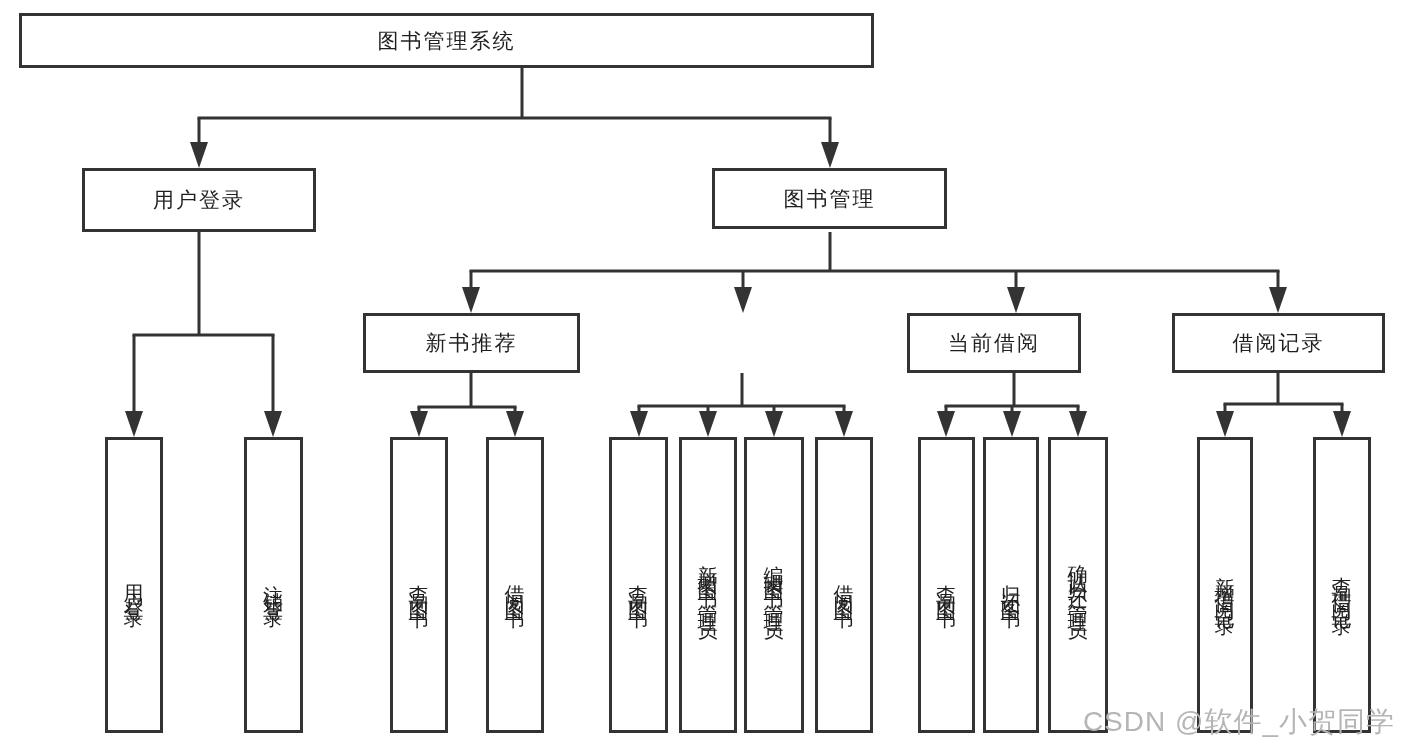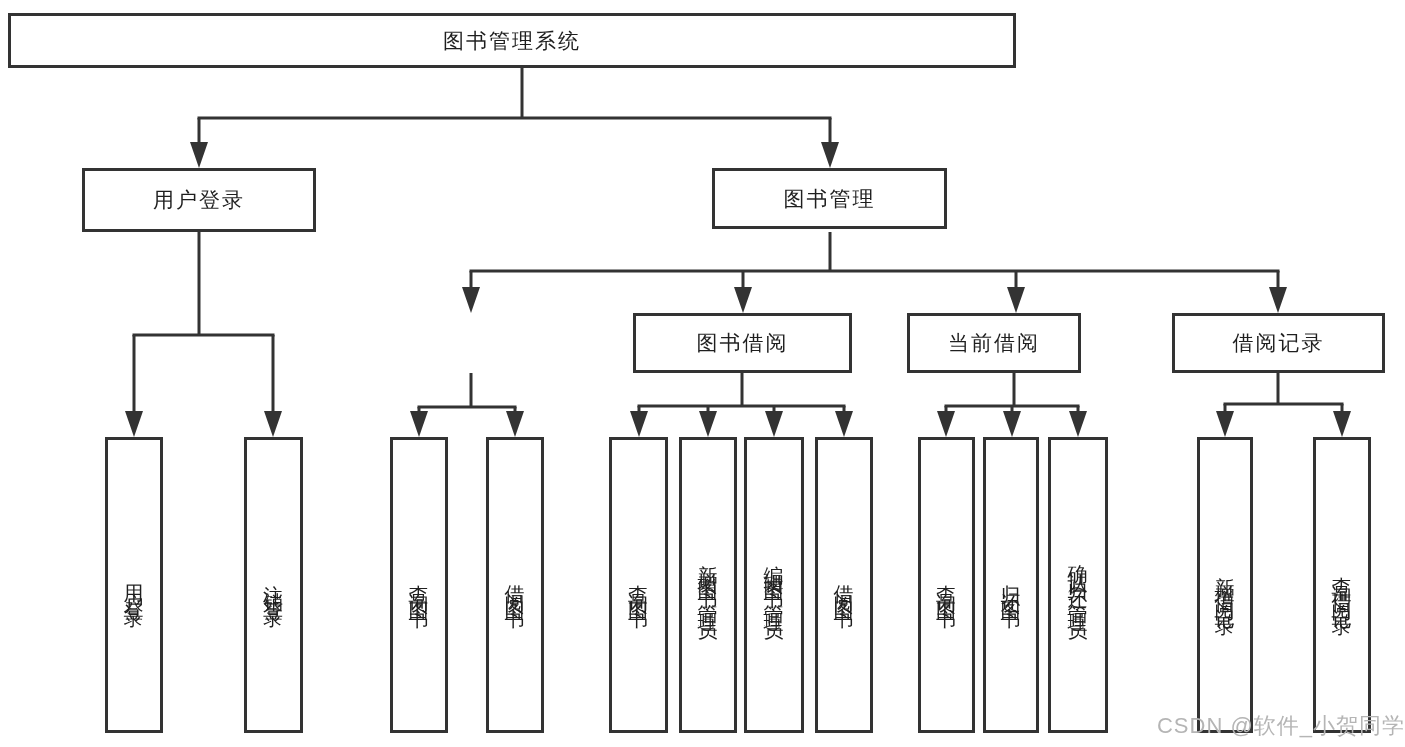--- a/index.html
+++ b/index.html
@@ -52,23 +52,23 @@
   }
   .v-node {
     writing-mode: vertical-rl;
     font-size: 20px;
     letter-spacing: 8px;
     line-height: 1;
     padding: 6px 0;
   }
   .watermark {
     position: absolute;
-    right: 0;
+    right: 10px;
     bottom: 6px;
-    font-size: 22px;
+    font-size: 28px;
     letter-spacing: 1px;
     color: var(--watermark-text);
     z-index: 10;
     white-space: nowrap;
   }
 </style>
 </head>
 <body>
 
 <div class="canvas">
@@ -141,33 +141,33 @@
     <g>
       <line x1="1278" y1="373" x2="1278" y2="404"></line>
       <line x1="1223.5" y1="404" x2="1343.5" y2="404"></line>
       <line x1="1225" y1="404" x2="1225" y2="413"></line>
       <polygon points="1225,437 1216,411 1234,411"></polygon>
       <line x1="1342" y1="404" x2="1342" y2="413"></line>
       <polygon points="1342,437 1333,411 1351,411"></polygon>
     </g>
   </svg>
 
-  <div class="node h-node" style="left:8px; top:13px; width:1008px; height:55px;">
+  <div class="node h-node" style="left:19px; top:13px; width:855px; height:55px;">
     <span>图书管理系统</span>
   </div>
 
   <div class="node h-node" style="left:82px; top:168px; width:234px; height:64px;">
     <span>用户登录</span>
   </div>
   <div class="node h-node" style="left:712px; top:168px; width:235px; height:61px;">
     <span>图书管理</span>
   </div>
 
-  <div class="node h-node" style="left:633px; top:313px; width:219px; height:60px;">
-    <span>图书借阅</span>
+  <div class="node h-node" style="left:363px; top:313px; width:217px; height:60px;">
+    <span>新书推荐</span>
   </div>
   <div class="node h-node" style="left:907px; top:313px; width:174px; height:60px;">
     <span>当前借阅</span>
   </div>
   <div class="node h-node" style="left:1172px; top:313px; width:213px; height:60px;">
     <span>借阅记录</span>
   </div>
 
   <div class="node v-node" style="left:105px; top:437px; width:58px; height:296px;">
     <span>用户登录</span>

